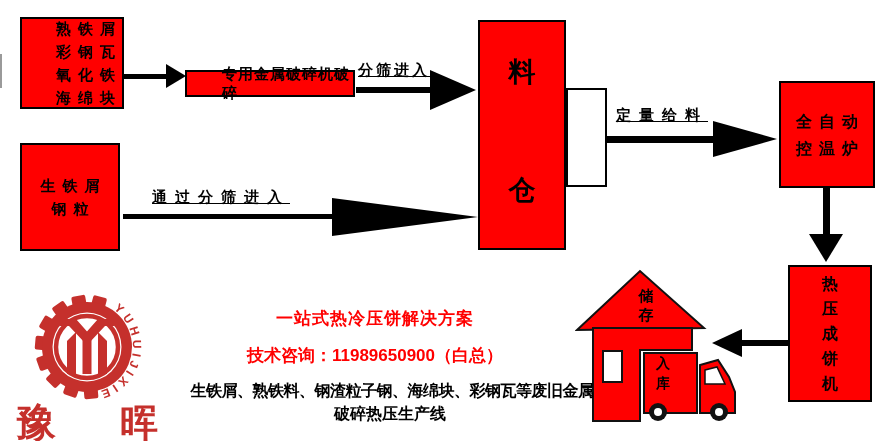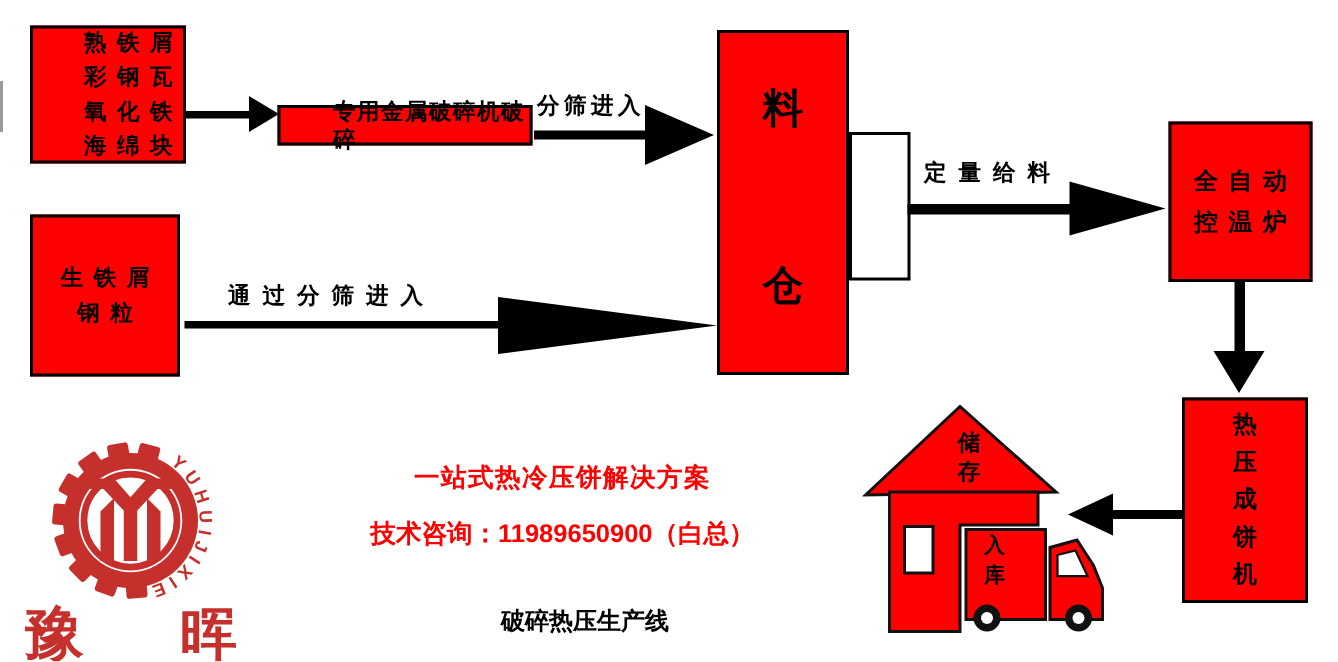--- a/index.html
+++ b/index.html
@@ -3,21 +3,21 @@
 <meta charset="utf-8">
 <style>
   html,body{margin:0;padding:0;background:#fff;}
   #stage{position:relative;width:892px;height:441px;background:#fff;overflow:hidden;
          font-family:"Liberation Sans","DejaVu Sans",sans-serif;color:#000;}
   .abs{position:absolute;}
   .rbox{position:absolute;background:#ff0000;border:2px solid #000;box-sizing:border-box;
         display:flex;flex-direction:column;justify-content:center;align-items:center;
         font-weight:bold;color:#000;}
   .rbox .ln{letter-spacing:7px;padding-left:7px;text-align:center;line-height:23px;font-size:15px;}
-  .alabel{position:absolute;font-weight:bold;font-size:15px;white-space:nowrap;}
+  .alabel{position:absolute;font-weight:bold;font-size:15px;white-space:nowrap;text-decoration:underline;}
   .aline{position:absolute;background:#000;}
   .ahead{position:absolute;width:0;height:0;}
   .vchar{text-align:center;font-weight:bold;}
   .redtxt{color:#ff0000;font-weight:bold;text-align:center;}
   .blktxt{color:#000;font-weight:bold;text-align:center;}
 </style>
 </head>
 <body>
 
 <div id="stage">
@@ -159,15 +159,16 @@
     </g>
     <text font-family="Liberation Sans, sans-serif" font-size="12" font-weight="bold" fill="#c5302c" letter-spacing="2">
       <textPath href="#arcR" textLength="104">YUHUIJIXIE</textPath>
     </text>
   </svg>
   <div class="abs" style="left:16px;top:395px;font-size:40px;font-weight:bold;color:#c5302c;font-family:'Liberation Serif','DejaVu Serif',serif;">豫</div>
   <div class="abs" style="left:120px;top:398px;font-size:38px;font-weight:bold;color:#c5302c;font-family:'Liberation Serif','DejaVu Serif',serif;">晖</div>
 
   <div class="abs redtxt" style="left:185px;top:307px;width:380px;font-size:17px;letter-spacing:1px;">一站式热冷压饼解决方案</div>
   <div class="abs redtxt" style="left:185px;top:344px;width:380px;font-size:17px;">技术咨询：11989650900（白总）</div>
+  <div class="abs blktxt" style="left:178px;top:381px;width:428px;font-size:16px;letter-spacing:-0.5px;">生铁屑、熟铁料、钢渣粒子钢、海绵块、彩钢瓦等废旧金属</div>
   <div class="abs blktxt" style="left:176px;top:404px;width:428px;font-size:16px;">破碎热压生产线</div>
 
 </div>
 
 </body></html>

